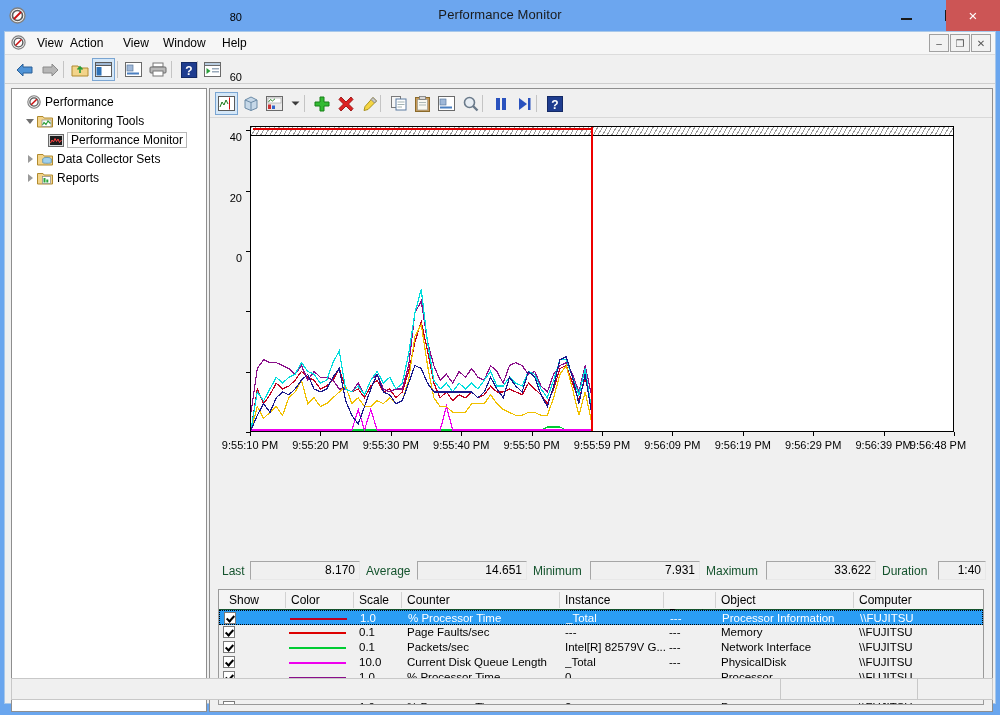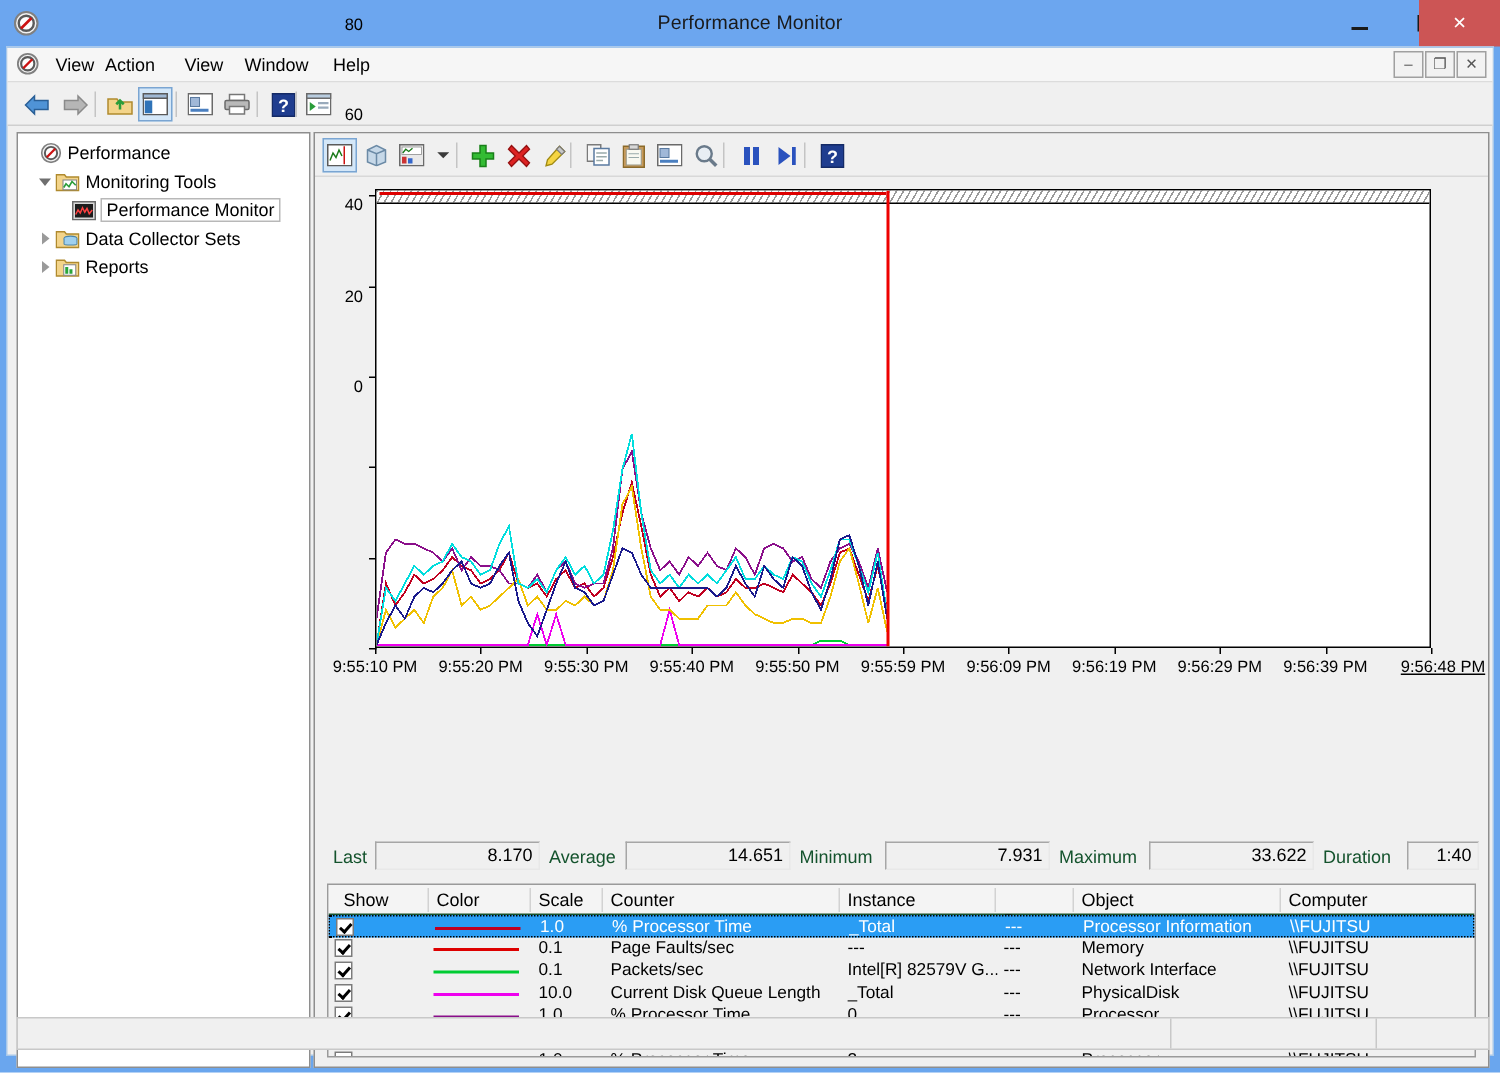--- a/index.html
+++ b/index.html
@@ -690,21 +690,21 @@
             <div class="xlabel" style="left: 352px; width: 72px;">9:55:59 PM</div>
             <div class="xtick" style="left: 458.4px;"></div>
             <div class="xlabel" style="left: 422.4px; width: 72px;">9:56:09 PM</div>
             <div class="xtick" style="left: 528.8px;"></div>
             <div class="xlabel" style="left: 492.8px; width: 72px;">9:56:19 PM</div>
             <div class="xtick" style="left: 599.2px;"></div>
             <div class="xlabel" style="left: 563.2px; width: 72px;">9:56:29 PM</div>
             <div class="xtick" style="left: 669.6px;"></div>
             <div class="xlabel" style="left: 633.6px; width: 72px;">9:56:39 PM</div>
             <div class="xtick" style="left: 740px;"></div>
-            <div class="xlabel" style="left: 712px; width: 72px; text-decoration: underline;">9:56:48 PM</div>
+            <div class="xlabel" style="left: 688px; width: 72px;">9:56:48 PM</div>
           </div>
       </div>
 
       <div class="statsrow">
         <div class="stat-label" style="left:4px">Last</div>
         <div class="stat-box" style="left:32px; width:110px">8.170</div>
         <div class="stat-label" style="left:148px">Average</div>
         <div class="stat-box" style="left:199px; width:110px">14.651</div>
         <div class="stat-label" style="left:315px">Minimum</div>
         <div class="stat-box" style="left:372px; width:110px">7.931</div>

